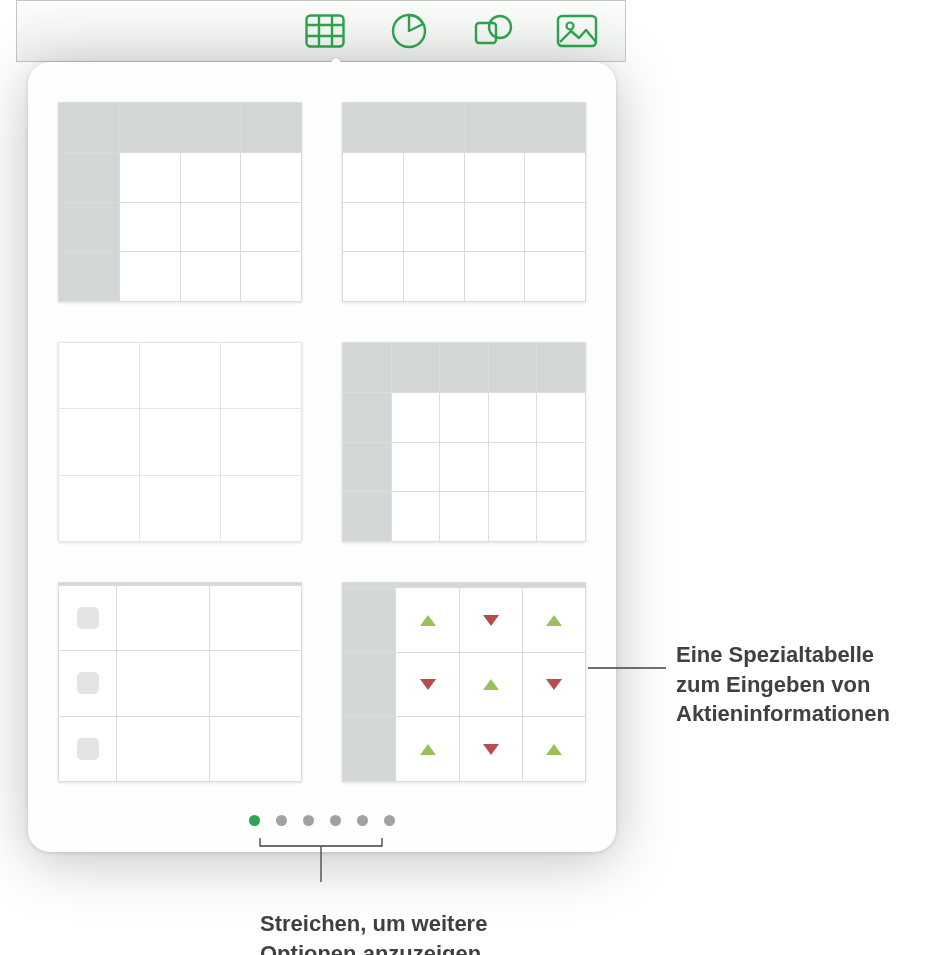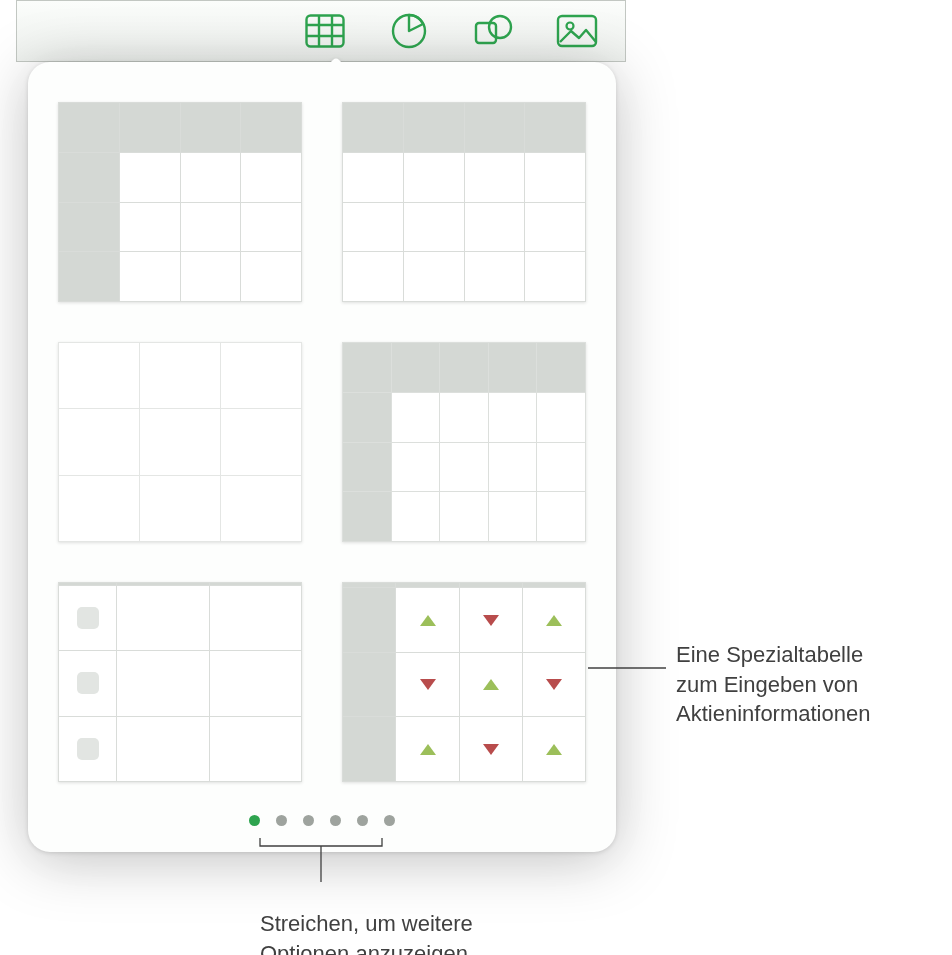--- a/index.html
+++ b/index.html
@@ -6,20 +6,21 @@
     margin: 0;
     padding: 0;
     background: #ffffff;
     font-family: -apple-system, "Helvetica Neue", Arial, sans-serif;
     color: #333;
   }
   .canvas {
     position: relative;
     width: 952px;
     height: 955px;
+    font-weight: bold;
   }
   
   .toolbar {
     position: absolute;
     left: 16px;
     top: 0;
     width: 610px;
     height: 62px;
     background: linear-gradient(#fbfdfb, #eef1ee);
     border: 1px solid #c2c7c2;

